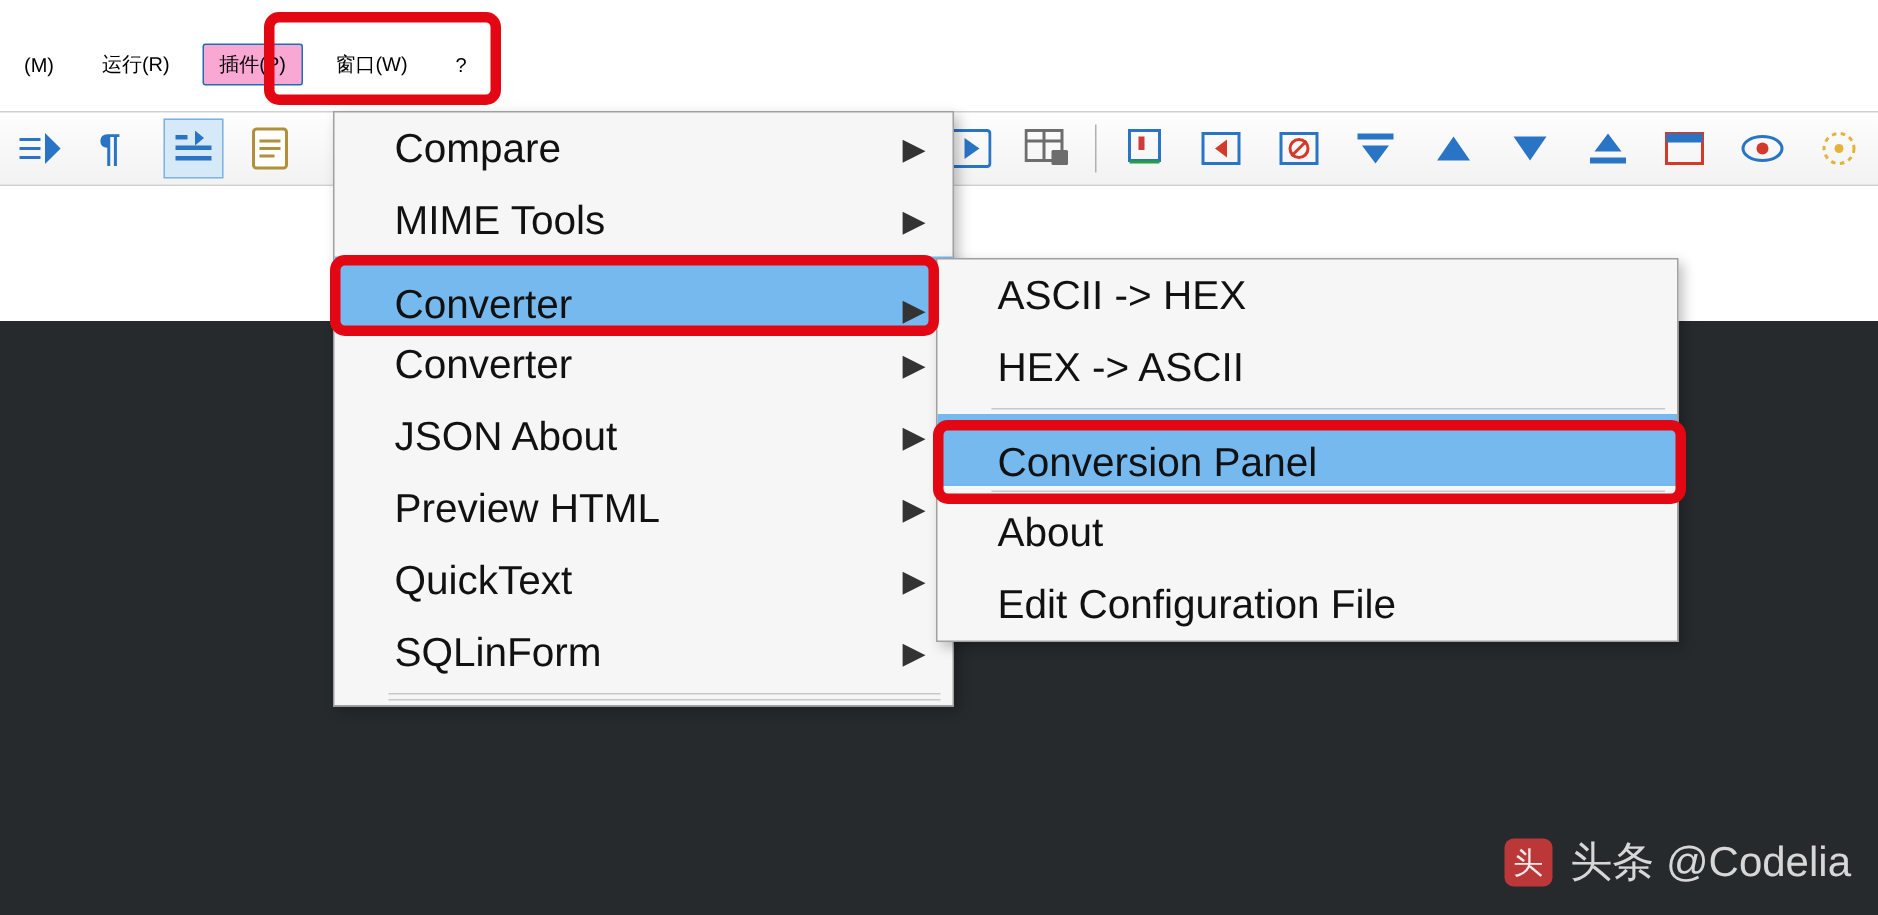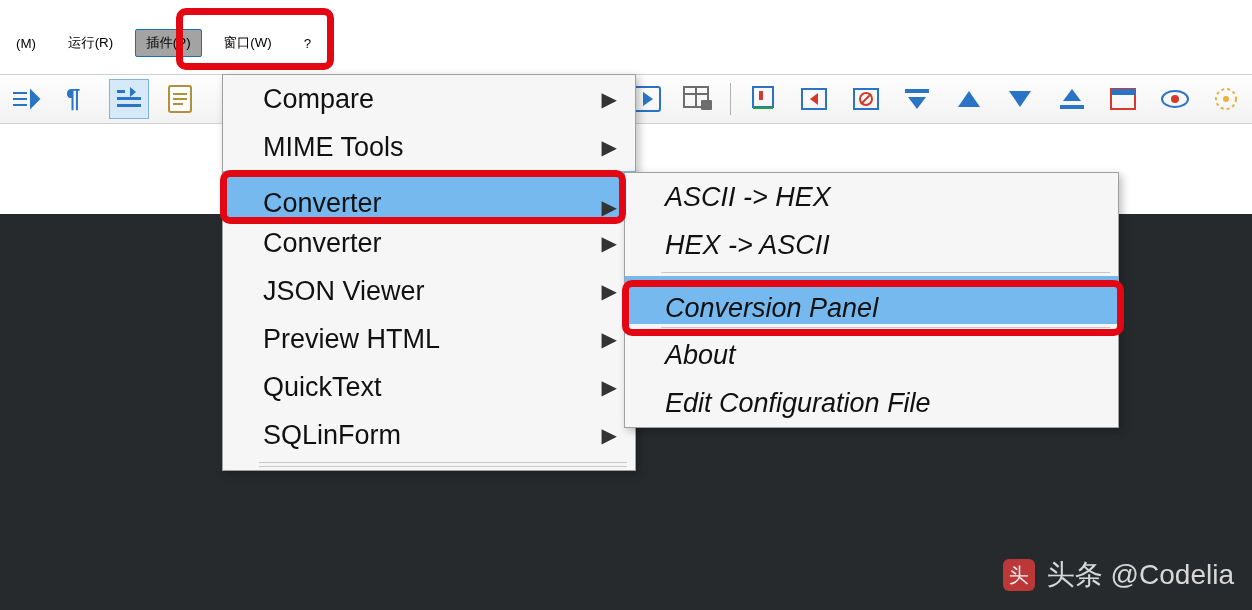--- a/index.html
+++ b/index.html
@@ -21,21 +21,21 @@
     color: #111;
   }
   .menubar .mitem {
     padding: 4px 10px;
     margin: 0 6px;
     white-space: nowrap;
     background: transparent;
     border: none;
   }
   .menubar .mitem.active {
-    background: #a3a3a3;
+    background: #f9a8d4;
     border: 1px solid #1a6fb5;
     border-radius: 2px;
   }
   .red-box {
     border: 7px solid #e30613;
     border-radius: 10px;
     position: absolute;
     pointer-events: none;
   }
   .toolbar {
@@ -72,21 +72,20 @@
     border: 1px solid #a0a0a0;
     box-shadow: 3px 3px 8px rgba(0,0,0,.25);
   }
   .dd-main {
     top: 74px; left: 222px;
     width: 414px;
   }
   .dd-sub {
     top: 172px; left: 624px;
     width: 495px;
-    font-style: italic;
   }
   .dd-item {
     display: flex;
     align-items: center;
     height: 48px;
     font-size: 27px;
     color: #111;
     padding: 0 18px 0 40px;
     position: relative;
     white-space: nowrap;
@@ -249,21 +248,21 @@
   </div>
   <div class="dd-item highlight">
     <span>Converter</span>
     <span class="arrow">▶</span>
   </div>
   <div class="dd-item">
     <span>Converter</span>
     <span class="arrow">▶</span>
   </div>
   <div class="dd-item">
-    <span>JSON Viewer</span>
+    <span>JSON About</span>
     <span class="arrow">▶</span>
   </div>
   <div class="dd-item">
     <span>Preview HTML</span>
     <span class="arrow">▶</span>
   </div>
   <div class="dd-item">
     <span>QuickText</span>
     <span class="arrow">▶</span>
   </div>

